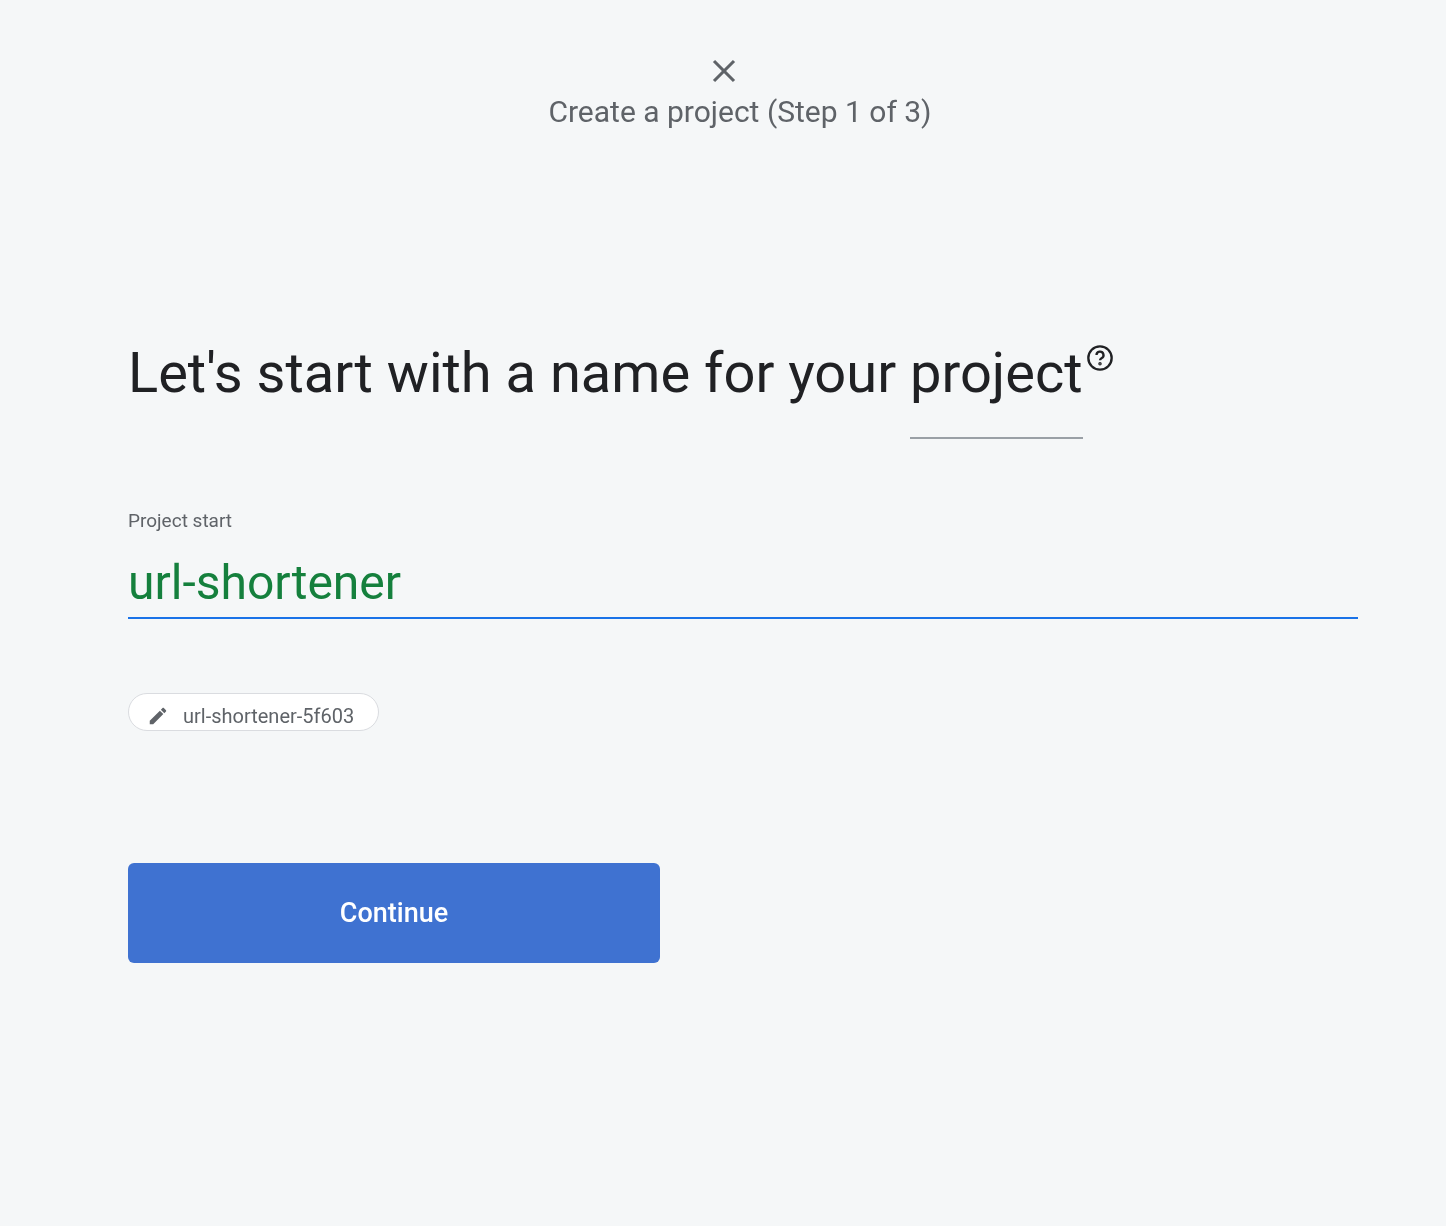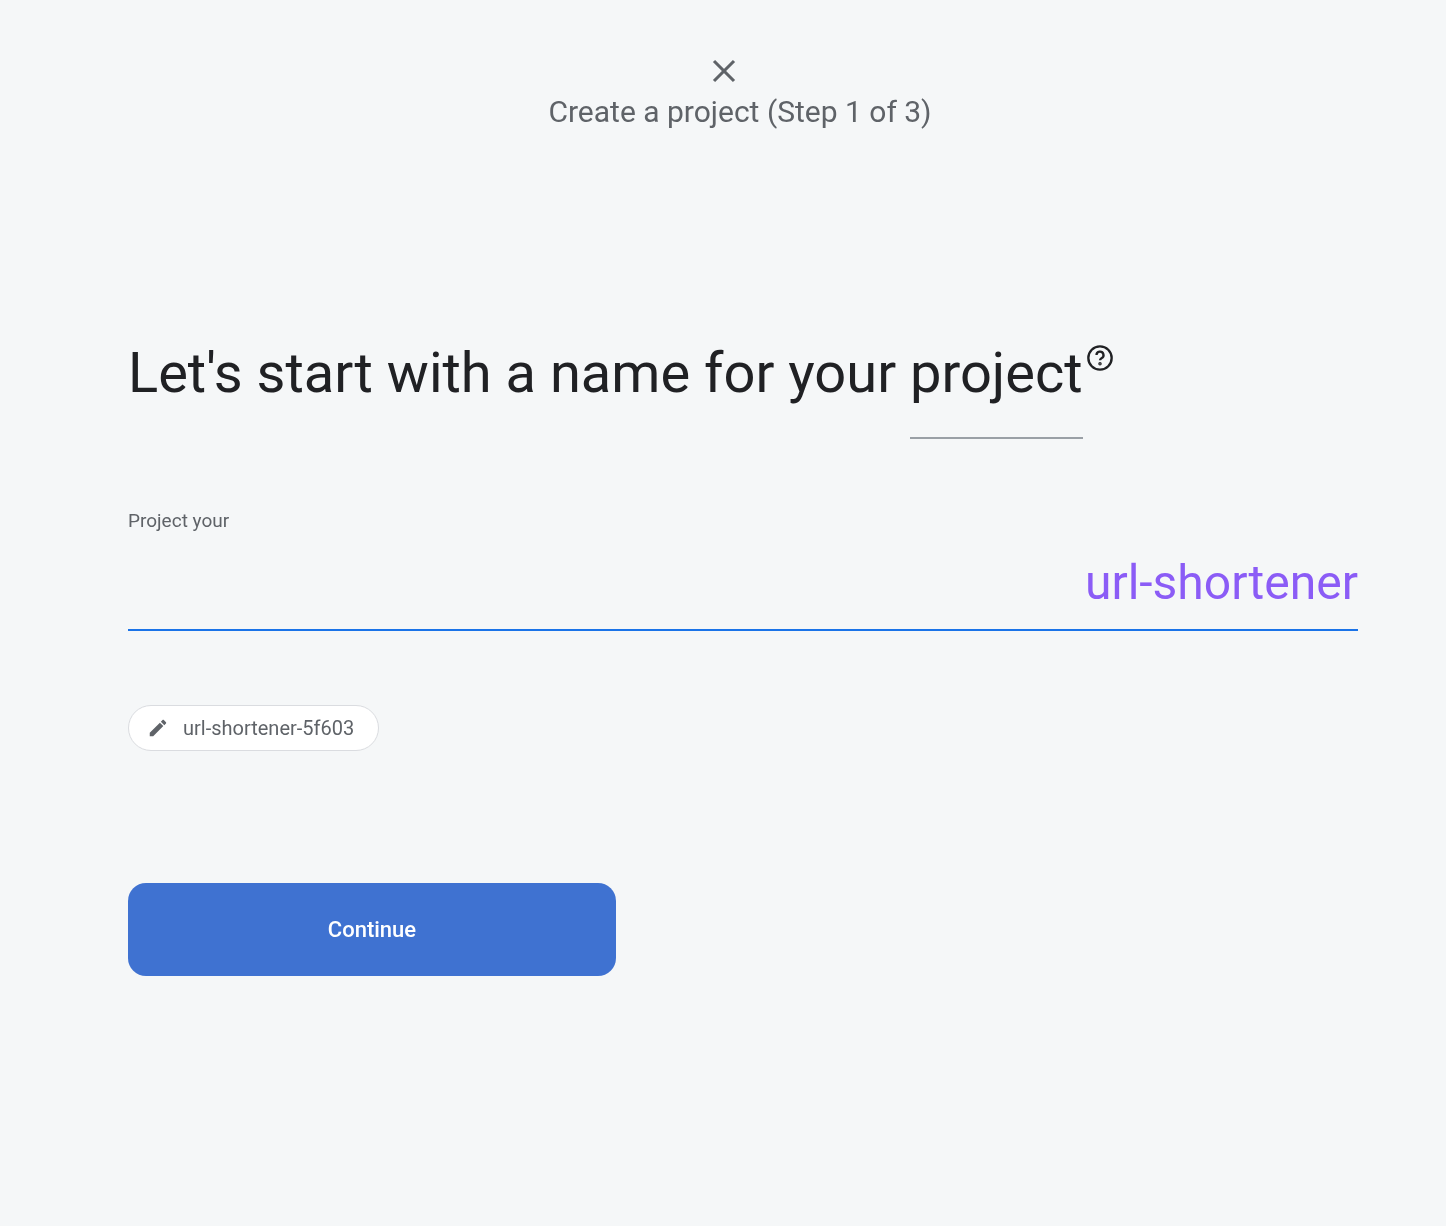--- a/index.html
+++ b/index.html
@@ -97,34 +97,33 @@
       margin-bottom: 14px;
     }
     
     .text-input {
       width: 1230px;
       border: none;
       border-bottom: 2px solid #1a73e8;
       background: transparent;
       font-size: 48px;
       font-weight: 400;
-      color: #8b5cf6;
-      padding: 8px 0 18px 0;
+      color: #15803d;
+      padding: 8px 0 6px 0;
       outline: none;
       font-family: inherit;
-      text-align: right;
     }
     
     .chip {
       display: inline-flex;
       align-items: center;
       background: #fff;
       border: 1px solid #dadce0;
       border-radius: 26px;
-      padding: 10px 24px 10px 18px;
+      padding: 10px 24px 2px 18px;
       cursor: pointer;
       margin-bottom: 132px;
     }
     
     .chip svg {
       width: 22px;
       height: 22px;
       fill: #5f6368;
       margin-right: 14px;
     }
@@ -132,25 +131,25 @@
     .chip-text {
       font-size: 20px;
       color: #5f6368;
       font-weight: 400;
     }
     
     .continue-button {
       background-color: #3f72d1;
       color: #fff;
       border: none;
-      border-radius: 18px;
-      font-size: 22px;
+      border-radius: 6px;
+      font-size: 27px;
       font-weight: 500;
       padding: 34px 0;
-      width: 488px;
+      width: 532px;
       cursor: pointer;
       font-family: inherit;
     }
   </style>
 </head>
 <body>
 
 <div class="header">
   <button class="close-button">
     <svg viewBox="0 0 24 24">
@@ -166,21 +165,21 @@
     <span class="heading-prefix">Let's start with a name for your </span><span class="project-word">project</span><span class="help-icon">
       <svg viewBox="0 0 24 24">
         <circle cx="12" cy="12" r="10"></circle>
         <path d="M9 9.5 a3 3 0 1 1 4.3 2.7 c-0.8 0.5 -1.3 1 -1.3 1.8"></path>
         <circle cx="12" cy="17" r="0.5" fill="#202124"></circle>
       </svg>
     </span>
   </h1>
   
   <div class="field-group">
-    <label class="field-label">Project your</label>
+    <label class="field-label">Project start</label>
     <input type="text" class="text-input" value="url-shortener" style="">
   </div>
   
   <div class="chip">
     <svg viewBox="0 0 24 24">
       <path d="M3 17.25V21h3.75L17.81 9.94l-3.75-3.75L3 17.25zM20.71 7.04c.39-.39.39-1.02 0-1.41l-2.34-2.34c-.39-.39-1.02-.39-1.41 0l-1.83 1.83 3.75 3.75 1.83-1.83z"></path>
     </svg>
     <span class="chip-text">url-shortener-5f603</span>
   </div>
   

